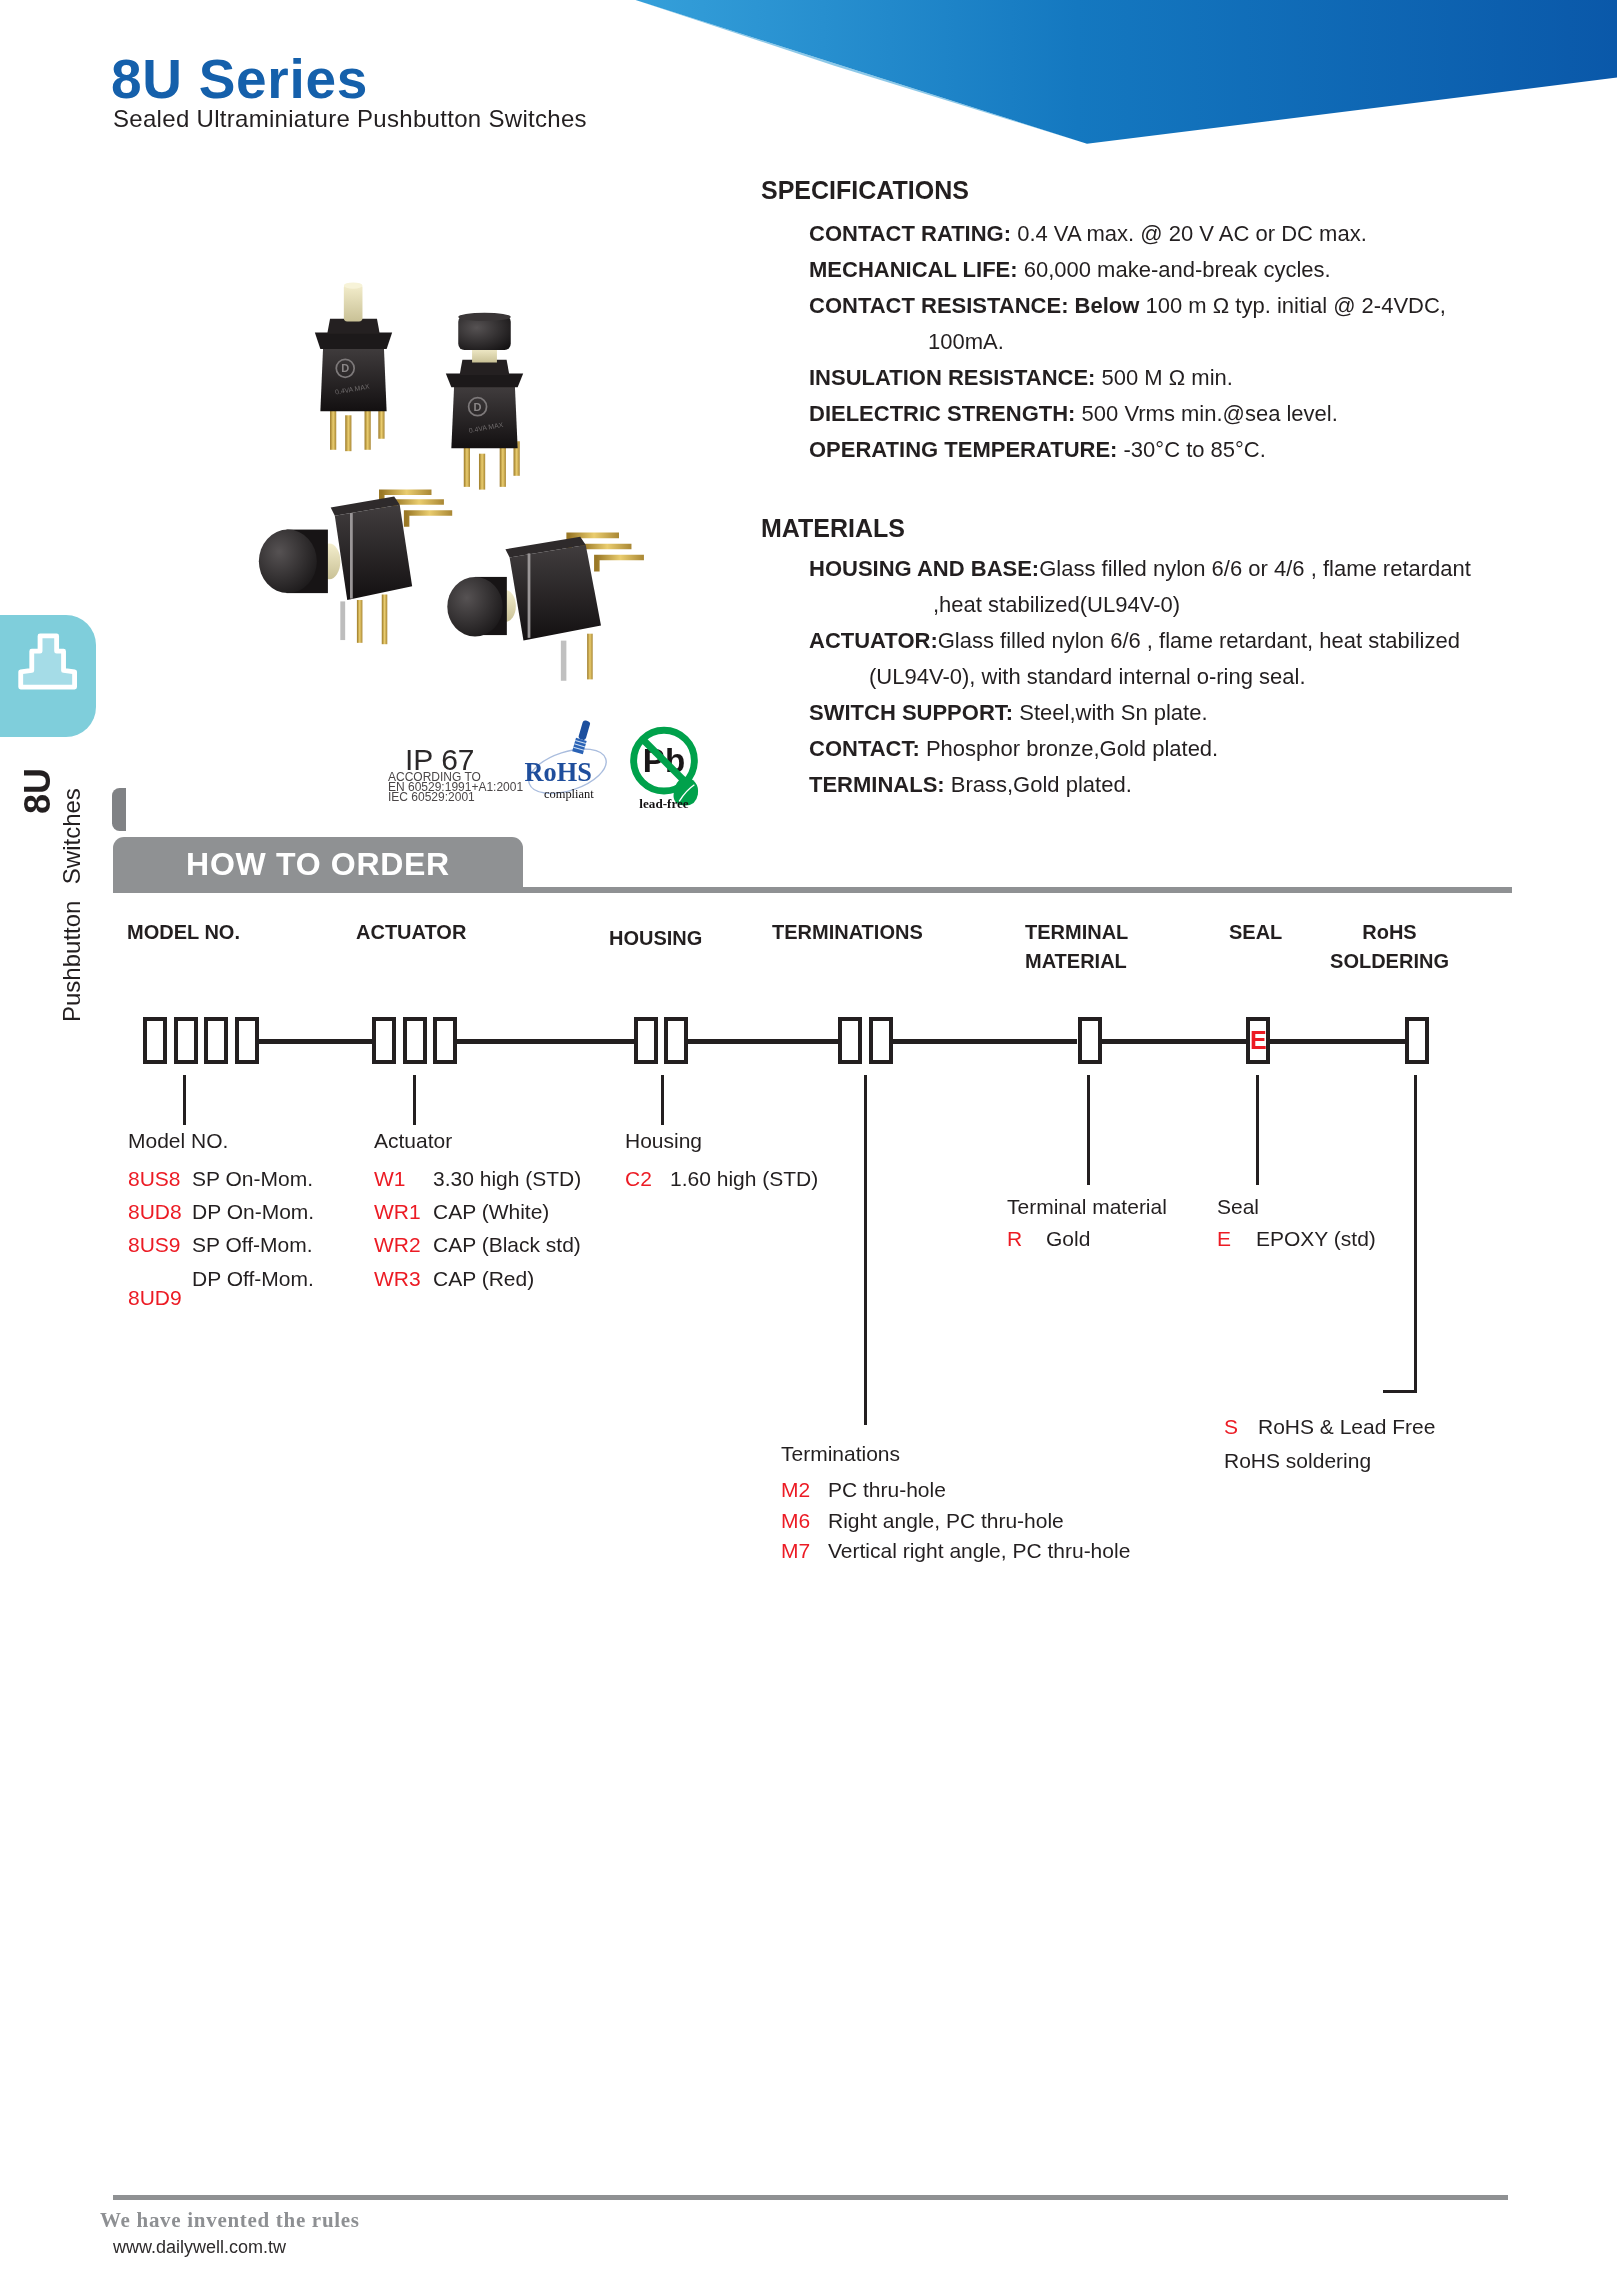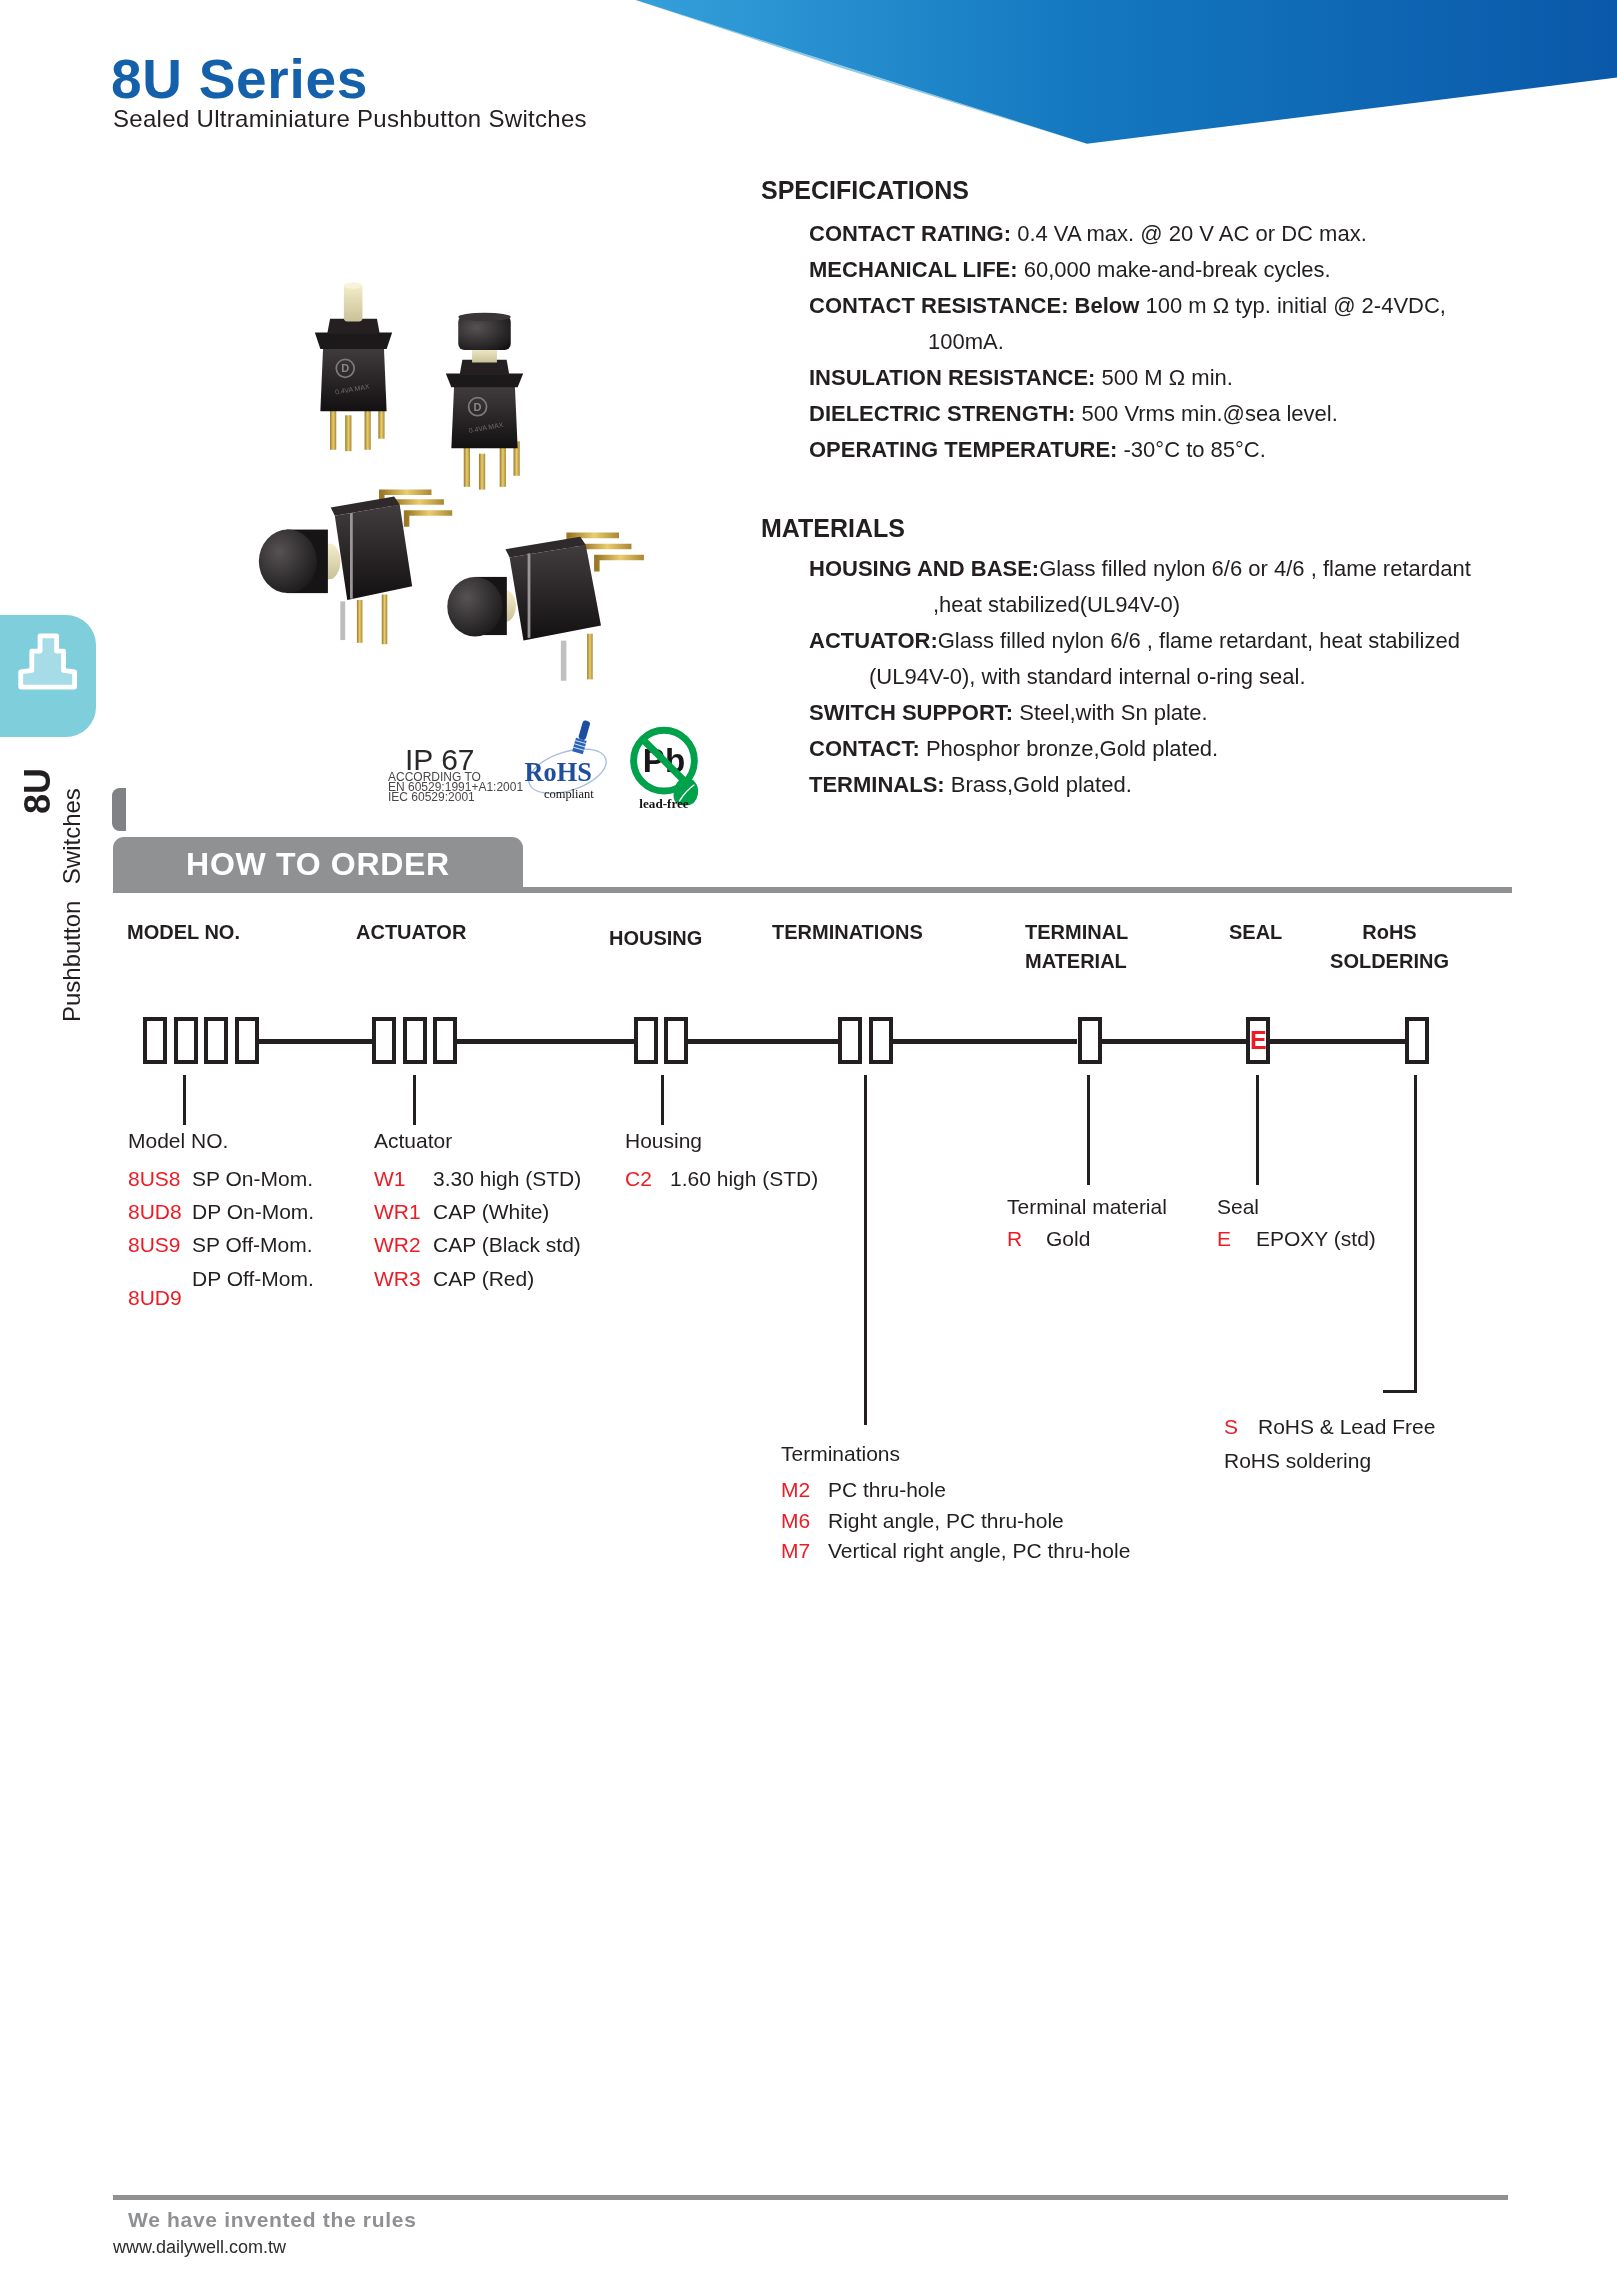--- a/index.html
+++ b/index.html
@@ -30,21 +30,21 @@
   .col-head{font-size:20px;font-weight:bold;white-space:nowrap;}
   .obox{width:23.5px;height:47px;border:4.2px solid #231F20;background:#fff;box-sizing:border-box;top:1017px;
         text-align:center;line-height:39px;font-size:25px;font-weight:bold;color:#EC1B24;}
   .conn{height:4.8px;background:#231F20;top:1039px;}
   .drop{width:2.8px;background:#231F20;}
   .glabel{font-size:21px;white-space:nowrap;}
   .gcode{font-size:21px;color:#EC1B24;white-space:nowrap;}
   .gdesc{font-size:21px;color:#231F20;white-space:nowrap;}
   
   #foot-rule{left:113px;top:2195px;width:1395px;height:4.8px;background:#8F9193;}
-  #foot-slogan{left:128px;top:2208px;font-size:21px;font-weight:bold;color:#8E9093;letter-spacing:0.7px;}
+  #foot-slogan{left:100px;top:2208px;font-size:21px;font-weight:bold;color:#8E9093;letter-spacing:0.7px;font-family:Liberation Serif, serif;}
   #foot-url{left:113px;top:2237px;font-size:18px;color:#2e2b2c;}
 </style>
 </head>
 <body>
 
 <div id="page">
 
   <svg width="0" height="0" style="position:absolute">
     <defs>
       <linearGradient id="hdrg" x1="0" y1="0" x2="1" y2="0">

